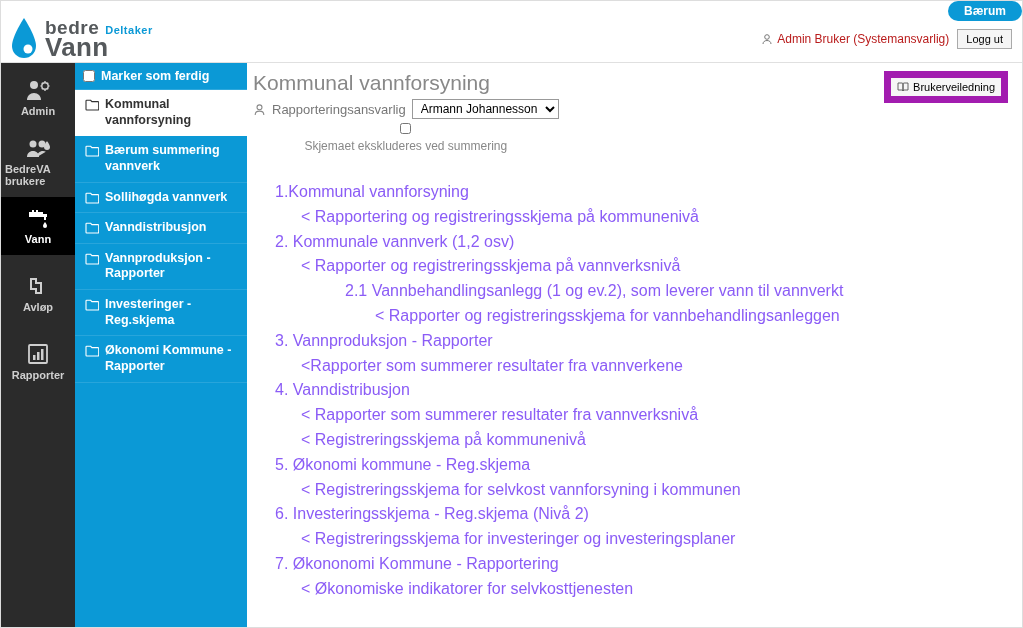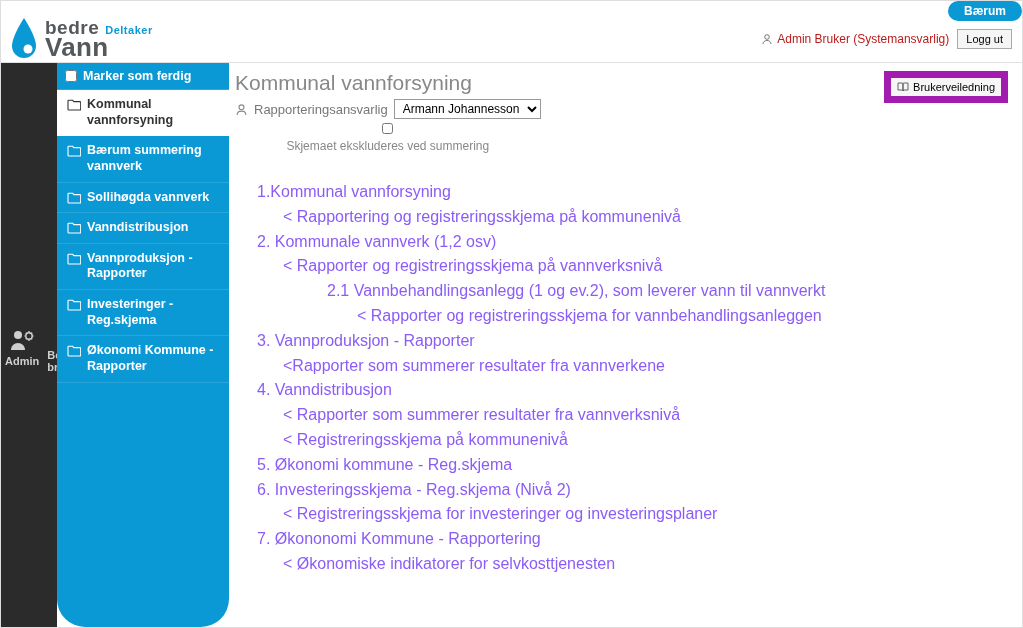--- a/index.html
+++ b/index.html
@@ -19,29 +19,29 @@
   .org-badge { background: #0b99d6; color: #fff; font-size: 12px; font-weight: 600; padding: 3px 16px; border-radius: 10px; }
   .user-row { display: flex; align-items: center; gap: 8px; padding: 8px 10px 0 0; }
   .user-label { font-size: 12px; color: #b91c1c; display: flex; align-items: center; gap: 4px; }
   .user-icon { width: 12px; height: 12px; }
   .btn-logout { font-size: 11px; padding: 3px 8px; border: 1px solid #aaa; background: #f5f5f5; cursor: pointer; }
 
   
   .body { flex: 1; display: flex; overflow: hidden; }
 
   
-  .rail { width: 56px; background: #2b2b2b; color: #cfcfcf; display: flex; flex-direction: row; padding-top: 6px; }
+  .rail { width: 74px; background: #2b2b2b; color: #cfcfcf; display: flex; flex-direction: column; padding-top: 6px; }
   .rail-item { display: flex; flex-direction: column; align-items: center; justify-content: center; padding: 10px 4px 10px; cursor: pointer; gap: 4px;}
   .rail-item.active { background: #000; color: #fff; }
   .rail-item .ri-icon { width: 26px; height: 22px; }
   .rail-item .ri-label { font-size: 11px; font-weight: 600; }
   .rail-sep { height: 10px; }
 
   
-  .col2 { width: 172px; background: #0b99d6; color: #fff; display: flex; flex-direction: column; font-size: 12.5px; font-weight: 600; border-radius: 28px; }
+  .col2 { width: 172px; background: #0b99d6; color: #fff; display: flex; flex-direction: column; font-size: 12.5px; font-weight: 600; }
   .col2-top { background: #0b99d6; padding: 6px 8px; display: flex; align-items: center; gap: 6px; border-bottom: 1px solid rgba(255,255,255,0.15);}
   .col2-top input[type=checkbox] { width: 12px; height: 12px; }
   .col2-item { padding: 7px 8px 7px 10px; display: flex; align-items: flex-start; gap: 6px; cursor: pointer; border-bottom: 1px solid rgba(255,255,255,0.12); line-height: 1.25;}
   .col2-item.active { background: #fff; color: #333; font-weight: 700; }
   .folder-icn { width: 14px; height: 12px; flex-shrink: 0; margin-top: 2px; }
 
   
   .main { flex: 1; padding: 8px 14px 20px 6px; overflow: auto; position: relative; }
   .main-header { display: flex; align-items: flex-start; justify-content: space-between; }
   .page-title { font-size: 21px; color: #888; font-weight: 400; margin-bottom: 4px; }
@@ -262,20 +262,21 @@
           <div class="l1">2. Kommunale vannverk (1,2 osv)</div>
           <div class="l2">&lt; Rapporter og registreringsskjema på vannverksnivå</div>
           <div class="l3">2.1 Vannbehandlingsanlegg (1 og ev.2), som leverer vann til vannverkt</div>
           <div class="l4">&lt; Rapporter og registreringsskjema for vannbehandlingsanleggen</div>
           <div class="l1">3. Vannproduksjon - Rapporter</div>
           <div class="l2">&lt;Rapporter som summerer resultater fra vannverkene</div>
           <div class="l1">4. Vanndistribusjon</div>
           <div class="l2">&lt; Rapporter som summerer resultater fra vannverksnivå</div>
           <div class="l2">&lt; Registreringsskjema på kommunenivå</div>
           <div class="l1">5. Økonomi kommune - Reg.skjema</div>
+          <div class="l2">&lt; Registreringsskjema for selvkost vannforsyning i kommunen</div>
           <div class="l1">6. Investeringsskjema - Reg.skjema (Nivå 2)</div>
           <div class="l2">&lt; Registreringsskjema for investeringer og investeringsplaner</div>
           <div class="l1">7. Økononomi Kommune - Rapportering</div>
           <div class="l2">&lt; Økonomiske indikatorer for selvkosttjenesten</div>
         </div>
     </div>
   </div>
 </div>
 
 </body></html>

